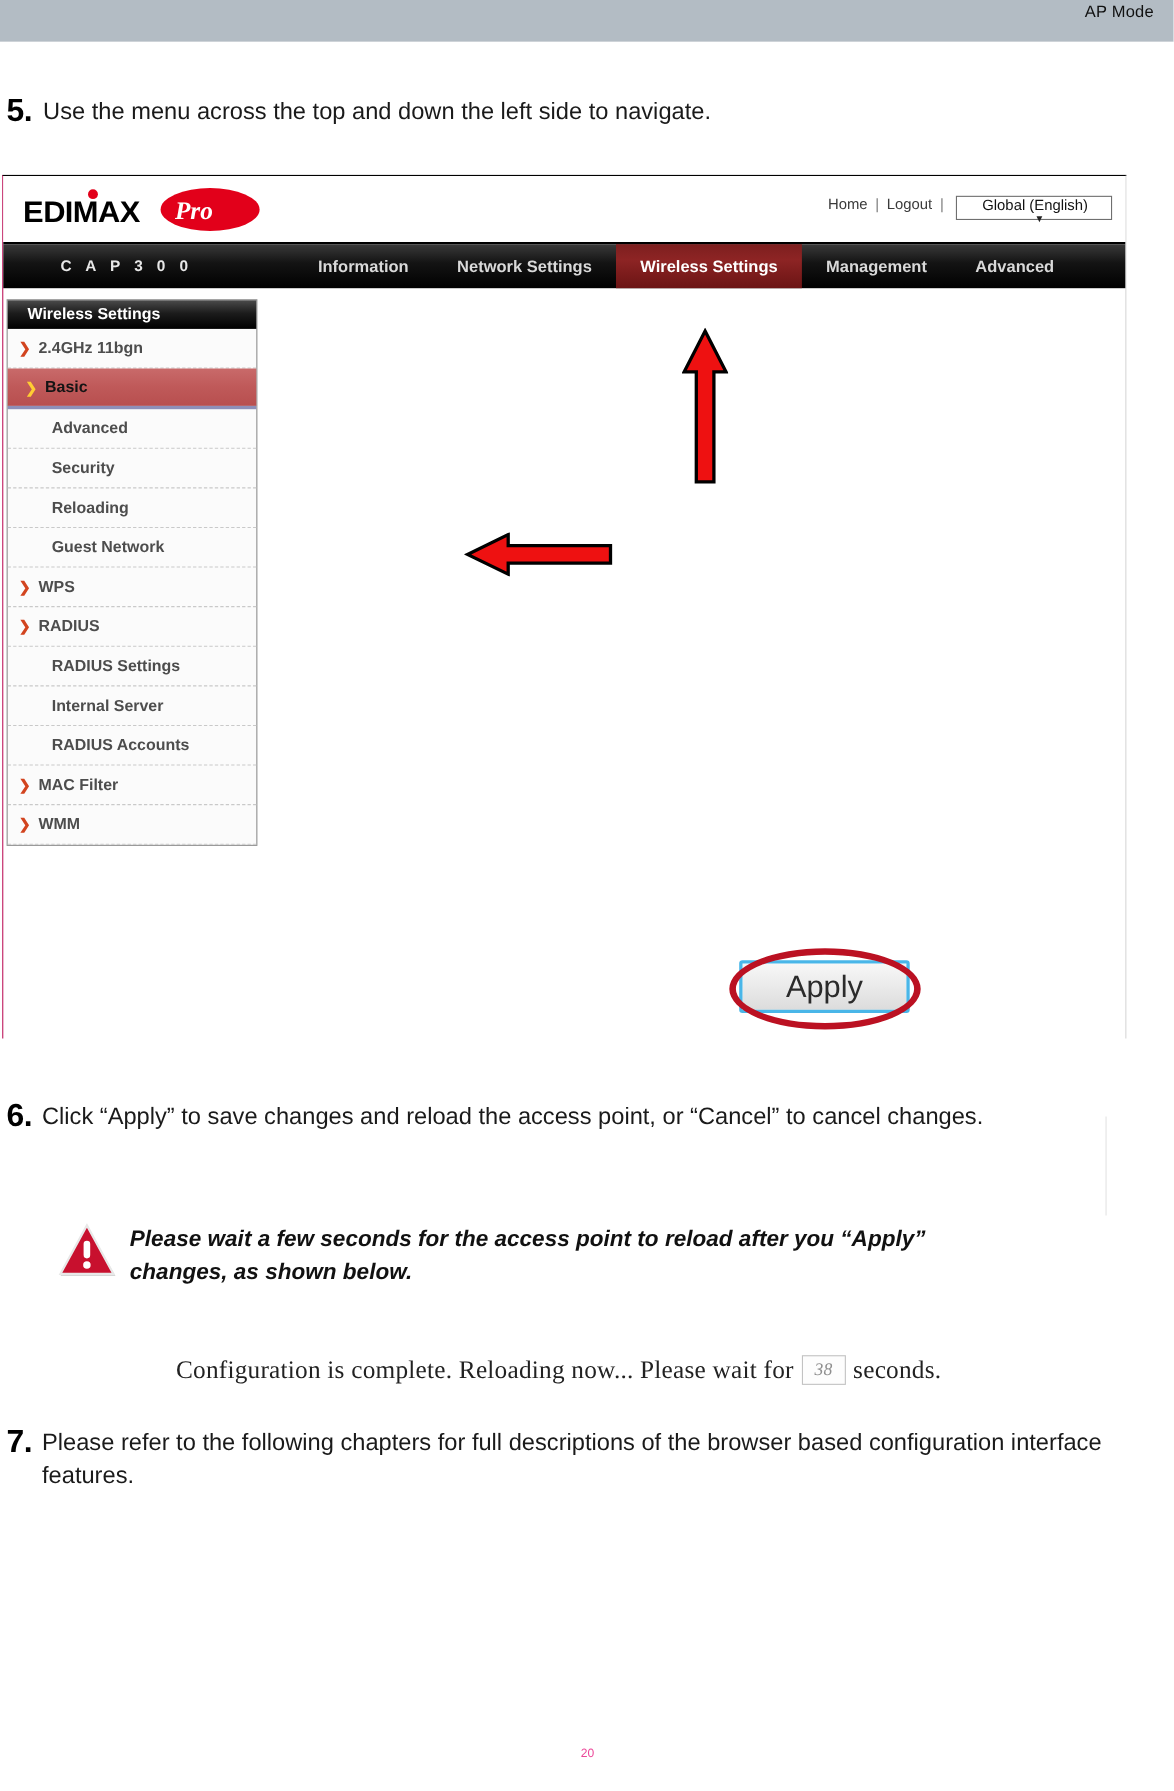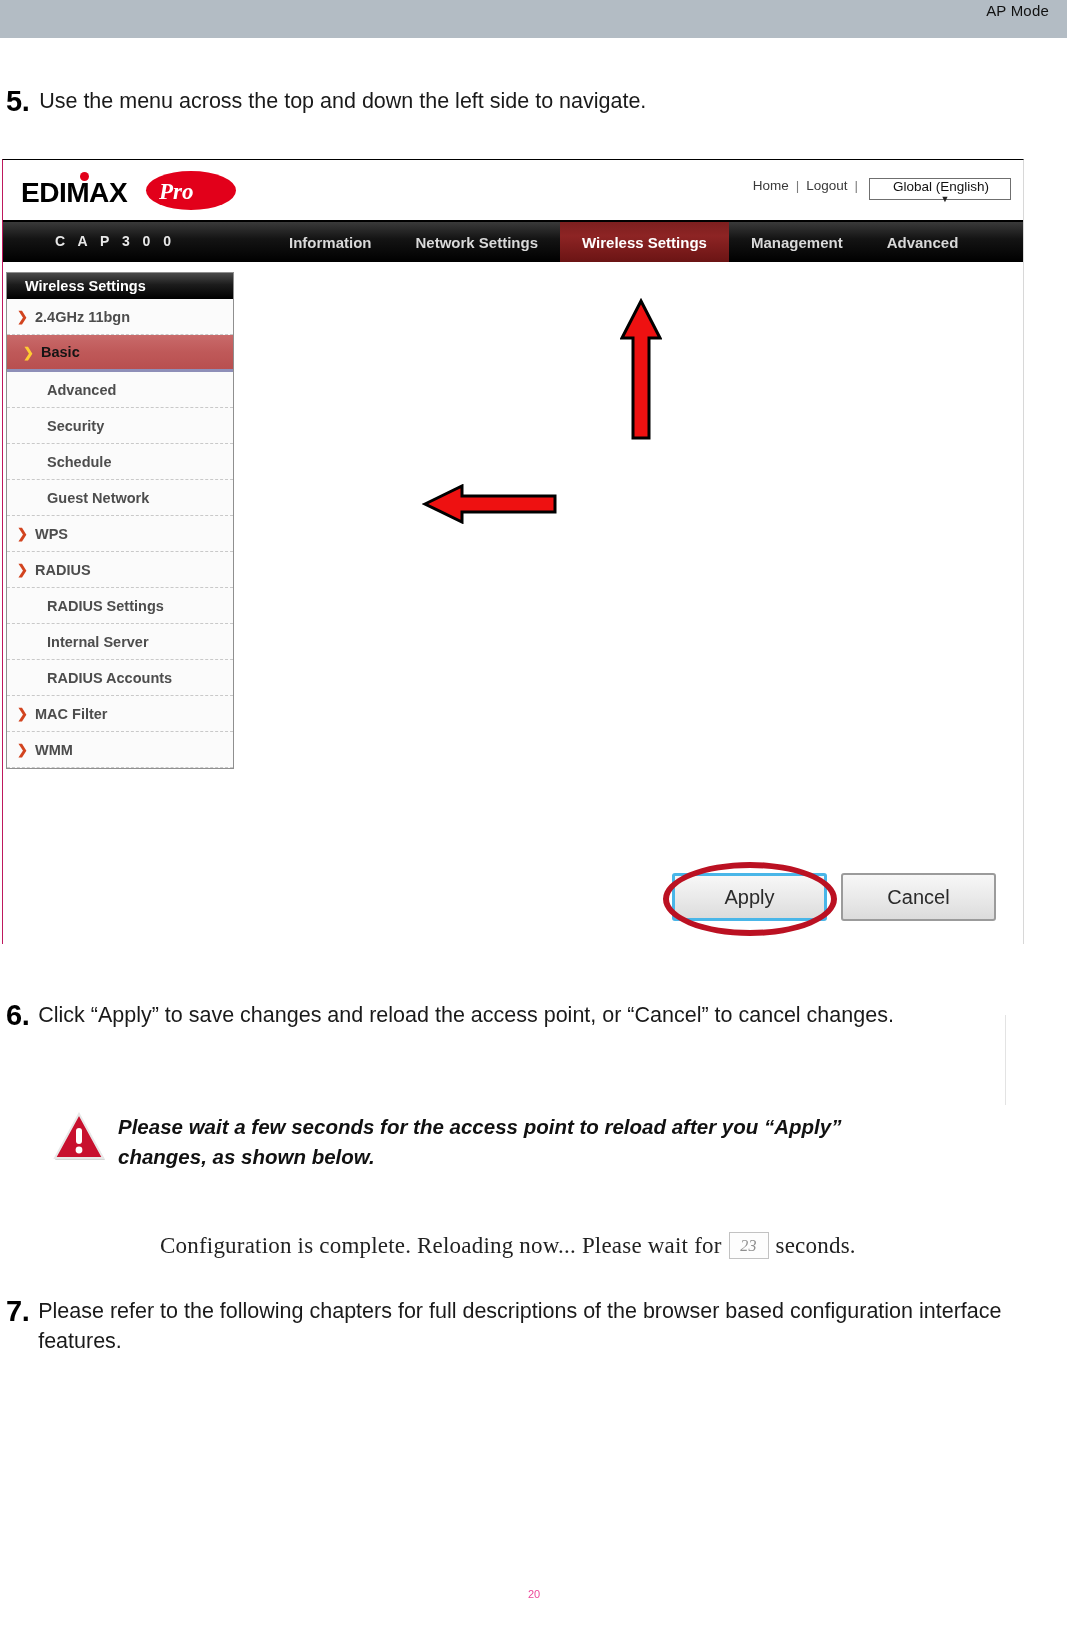--- a/index.html
+++ b/index.html
@@ -283,21 +283,21 @@
   }
   .ui-btn {
     height: 48px;
     min-width: 155px;
     background: linear-gradient(180deg,#f7f7f7 0%, #eaeaea 50%, #dcdcdc 100%);
     border: 2px solid #9b9b9b;
     border-radius: 3px;
     display: flex;
     align-items: center;
     justify-content: center;
-    font-size: 20px;
+    font-size: 28px;
     color: #2b2b2b;
     font-family: "Liberation Sans", sans-serif;
     box-sizing: border-box;
   }
   .ui-btn.apply { border: 3px solid #49b6e8; margin-right: 14px; }
   .ellipse-highlight {
     position: absolute;
     left: 663px;
     top: 862px;
     width: 174px;
@@ -430,21 +430,21 @@
       <span class="label">Basic</span>
     </div>
 
     <div class="side-item child">
       <span class="label">Advanced</span>
     </div>
     <div class="side-item child">
       <span class="label">Security</span>
     </div>
     <div class="side-item child">
-      <span class="label">Schedule</span>
+      <span class="label">Reloading</span>
     </div>
     <div class="side-item child">
       <span class="label">Guest Network</span>
     </div>
 
     <div class="side-item top-level">
       <span class="arrow">❯</span>
       <span class="label">WPS</span>
     </div>
     <div class="side-item top-level">
@@ -478,42 +478,41 @@
 <svg class="arrow-up" viewBox="0 0 42 143">
   <polygon points="21,3 40,40 29,40 29,140 13,140 13,40 2,40" fill="#ee1111" stroke="#000000" stroke-width="3" stroke-linejoin="miter"></polygon>
 </svg>
 
 <svg class="arrow-left" viewBox="0 0 136 40">
   <polygon points="3,20 40,2 40,12 133,12 133,28 40,28 40,38" fill="#ee1111" stroke="#000000" stroke-width="3" stroke-linejoin="miter"></polygon>
 </svg>
 
 <div class="btn-row">
   <div class="ui-btn apply">Apply</div>
-  <div class="ui-btn">Cancel</div>
 </div>
 <div class="ellipse-highlight"></div>
 
 <div class="step" id="step6">
   <span class="step-num">6.</span>
   <span class="step-text">Click “Apply” to save changes and reload the access point, or “Cancel” to cancel changes.</span>
 </div>
 
 <div class="warn">
   <svg class="warn-icon" viewBox="0 0 56 52">
     <polygon points="28,4 53,48 3,48" fill="#d6d6d6"></polygon>
     <polygon points="27,2 51,46 3,46" fill="#c8102e" stroke="#e8e8e8" stroke-width="2"></polygon>
     <rect x="24" y="16" width="6" height="16" rx="3" fill="#ffffff"></rect>
     <circle cx="27" cy="38" r="3.4" fill="#ffffff"></circle>
   </svg>
   <div class="warn-text">Please wait a few seconds for the access point to reload after you “Apply” changes, as shown below.</div>
 </div>
 
 <div class="reload-line">
   <span>Configuration is complete. Reloading now... Please wait for</span>
-  <span class="reload-box">23</span>
+  <span class="reload-box">38</span>
   <span>seconds.</span>
 </div>
 
 <div class="step" id="step7">
   <span class="step-num">7.</span>
   <span class="step-text">Please refer to the following chapters for full descriptions of the browser based configuration interface features.</span>
 </div>
 
 <div class="page-number">20</div>
 

